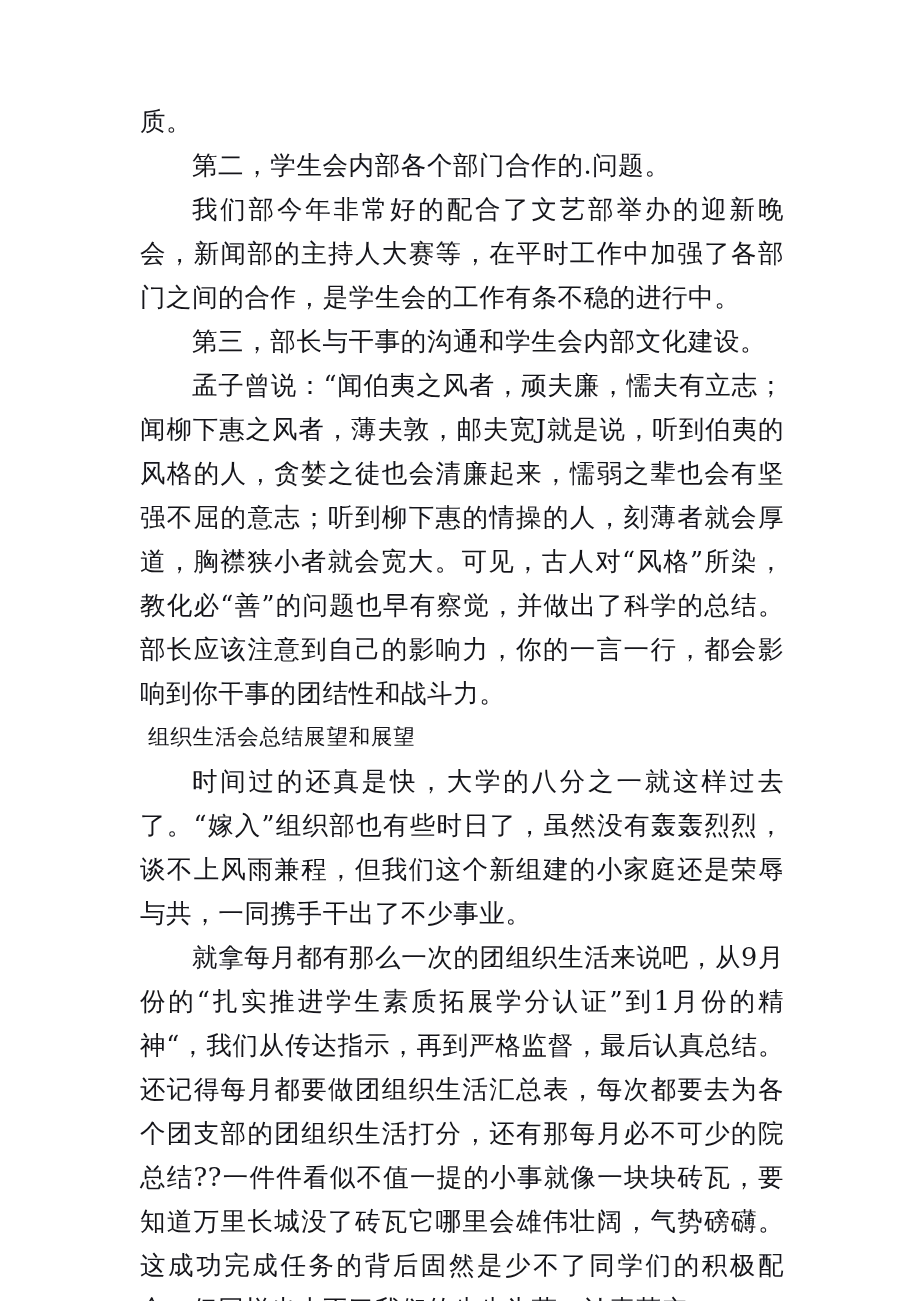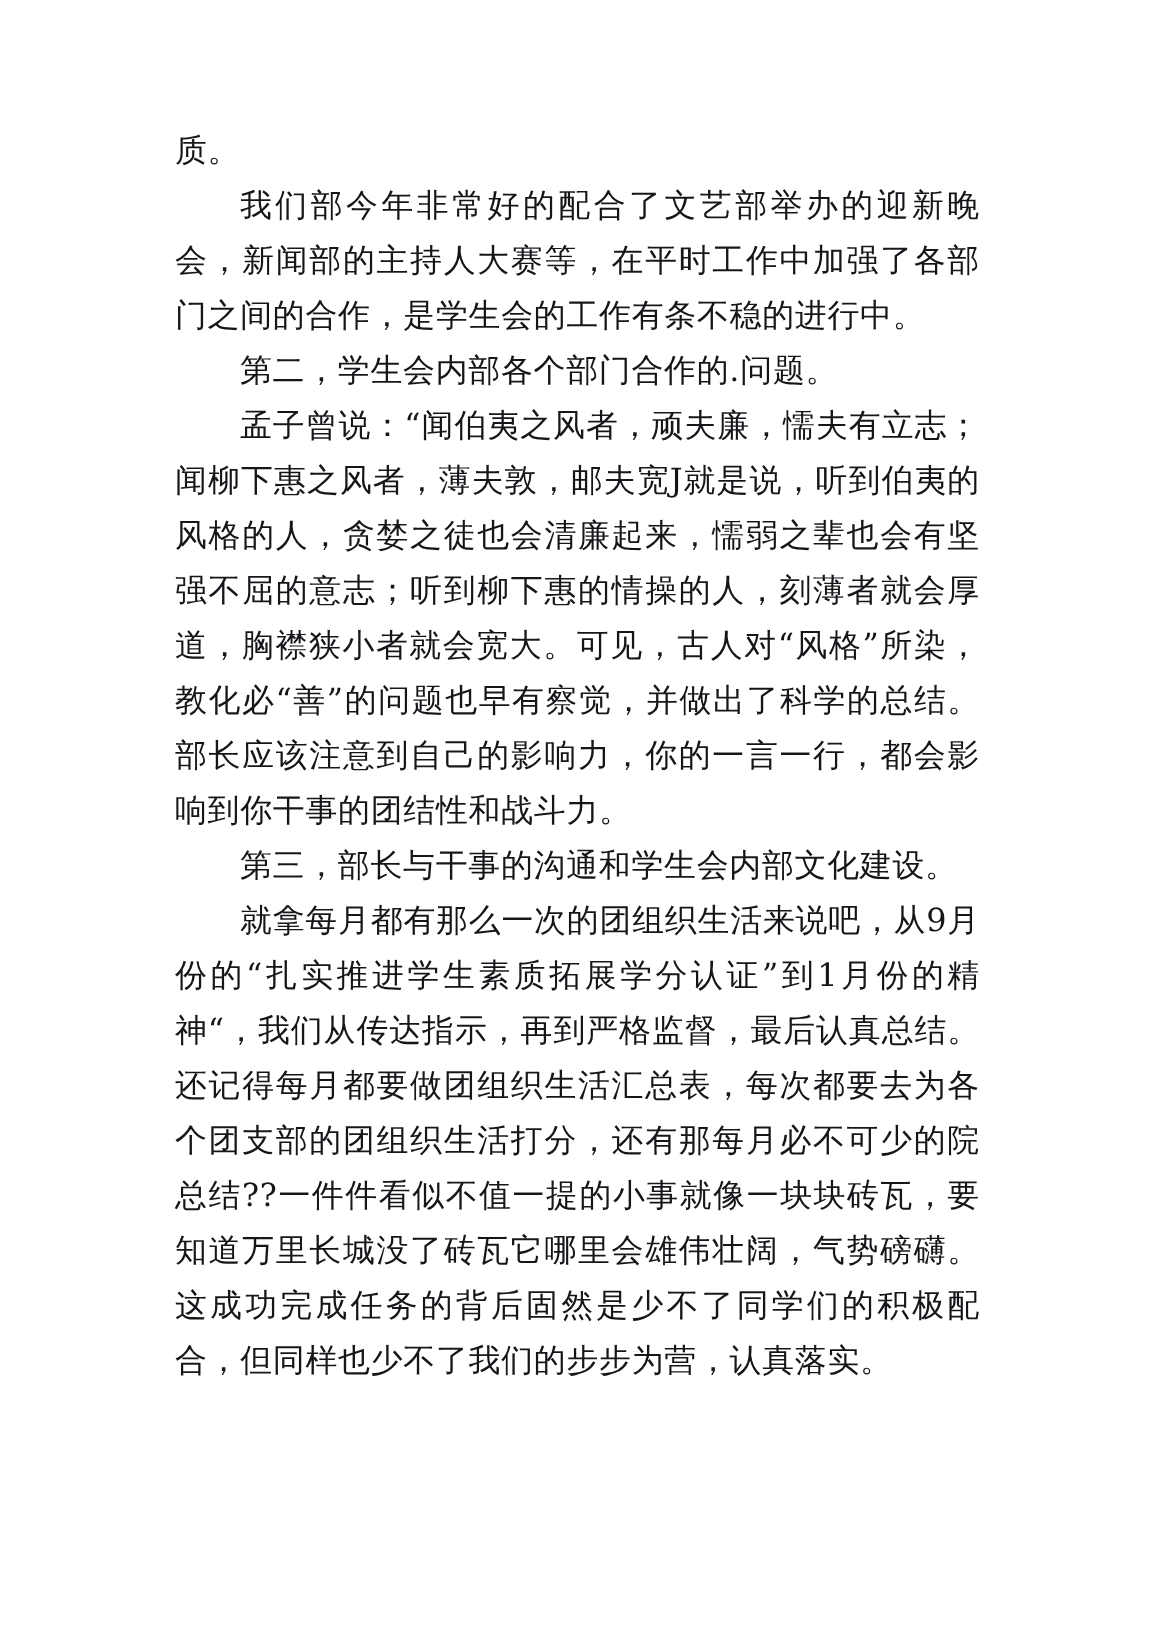--- a/index.html
+++ b/index.html
@@ -63,27 +63,29 @@
   }
 </style>
 </head>
 <body>
 
 <div class="page">
   <div class="text-column">
 
     <p class="para noindent">质。</p>
 
+    <p class="para indent">第二，学生会内部各个部门合作的.问题。</p>
+
     <p class="para indent">我们部今年非常好的配合了文艺部举办的迎新晚会，新闻部的主持人大赛等，在平时工作中加强了各部门之间的合作，是学生会的工作有条不稳的进行中。</p>
 
-    <p class="para indent">第二，学生会内部各个部门合作的.问题。</p>
+    <p class="para indent">第三，部长与干事的沟通和学生会内部文化建设。</p>
 
     <p class="para indent">孟子曾说：“闻伯夷之风者，顽夫廉，懦夫有立志；闻柳下惠之风者，薄夫敦，邮夫宽J就是说，听到伯夷的风格的人，贪婪之徒也会清廉起来，懦弱之辈也会有坚强不屈的意志；听到柳下惠的情操的人，刻薄者就会厚道，胸襟狭小者就会宽大。可见，古人对“风格”所染，教化必“善”的问题也早有察觉，并做出了科学的总结。部长应该注意到自己的影响力，你的一言一行，都会影响到你干事的团结性和战斗力。</p>
 
-    <p class="para indent">第三，部长与干事的沟通和学生会内部文化建设。</p>
 
+    <p class="subhead">组织生活会总结展望和展望</p>
 
-
+    <p class="para indent">时间过的还真是快，大学的八分之一就这样过去了。“嫁入”组织部也有些时日了，虽然没有轰轰烈烈，谈不上风雨兼程，但我们这个新组建的小家庭还是荣辱与共，一同携手干出了不少事业。</p>
 
     <p class="para indent">就拿每月都有那么一次的团组织生活来说吧，从9月份的“扎实推进学生素质拓展学分认证”到1月份的精神“，我们从传达指示，再到严格监督，最后认真总结。还记得每月都要做团组织生活汇总表，每次都要去为各个团支部的团组织生活打分，还有那每月必不可少的院总结??一件件看似不值一提的小事就像一块块砖瓦，要知道万里长城没了砖瓦它哪里会雄伟壮阔，气势磅礴。这成功完成任务的背后固然是少不了同学们的积极配合，但同样也少不了我们的步步为营，认真落实。</p>
 
   </div>
 </div>
 
 </body></html>

